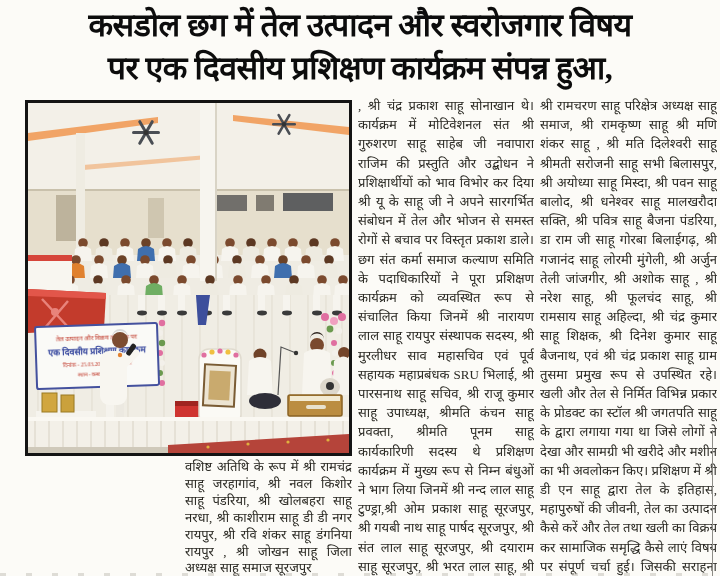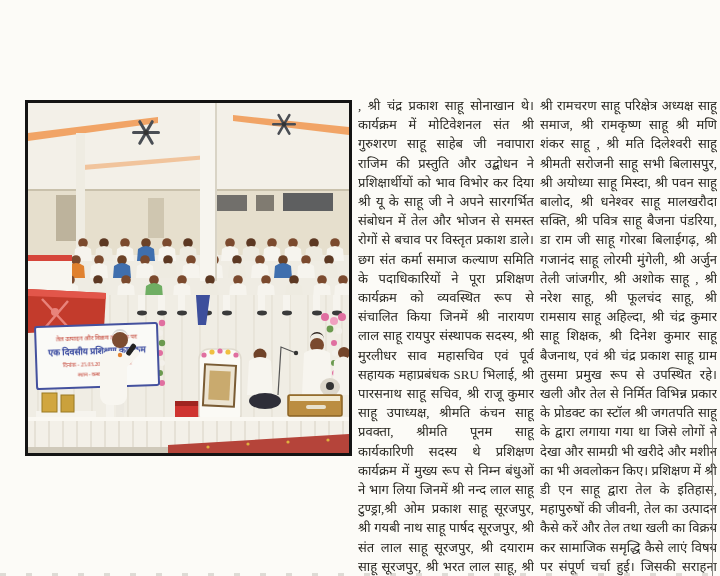--- a/index.html
+++ b/index.html
@@ -39,20 +39,24 @@
     position:absolute; left:0; bottom:0; width:720px; height:3px;
     background:repeating-linear-gradient(90deg,#b9b6ad 0 6px,transparent 6px 26px);
     opacity:.45;
   }
 </style>
 </head>
 <body>
 
 <div class="page">
 
+  <div class="headline">
+    <div>कसडोल छग में तेल उत्पादन और स्वरोजगार विषय</div>
+    <div>पर एक दिवसीय प्रशिक्षण कार्यक्रम संपन्न हुआ,</div>
+  </div>
 
   <figure class="photo" style="margin:0">
     <svg viewBox="0 0 321 350" preserveAspectRatio="none">
       <defs>
         <g id="prW">
             <circle cx="0" cy="-9" r="4.8" fill="#7b4a2e"></circle>
             <path d="M-8,-3 Q0,-9 8,-3 L9,9 L-9,9 Z" fill="#f6f4ee"></path>
           </g>
         <g id="prD">
             <circle cx="0" cy="-9" r="4.8" fill="#5c3822"></circle>
@@ -289,18 +293,19 @@
               <circle cx="220" cy="341" r="1.6"></circle>
               <circle cx="260" cy="339" r="1.6"></circle>
               <circle cx="300" cy="337" r="1.6"></circle>
             </g>
         </g>
         <rect x="0" y="344" width="140" height="6" fill="#cfc9ba"></rect>
       </g>
     </svg>
   </figure>
 
+  <div class="col caption cap2">वशिष्ट अतिथि के रूप में श्री रामचंद्र साहू जरहागांव, श्री नवल किशोर साहू पंडरिया, श्री खोलबहरा साहू नरधा, श्री काशीराम साहू डी डी नगर रायपुर, श्री रवि शंकर साहू डंगनिया रायपुर , श्री जोखन साहू जिला अध्यक्ष साहू समाज सूरजपुर</div>
   <div class="col mid">, श्री चंद्र प्रकाश साहू सोनाखान थे। कार्यक्रम में मोटिवेशनल संत श्री गुरुशरण साहू साहेब जी नवापारा राजिम की प्रस्तुति और उद्बोधन ने प्रशिक्षार्थीयों को भाव विभोर कर दिया श्री यू के साहू जी ने अपने सारगर्भित संबोधन में तेल और भोजन से समस्त रोगों से बचाव पर विस्तृत प्रकाश डाले। छग संत कर्मा समाज कल्याण समिति के पदाधिकारियों ने पूरा प्रशिक्षण कार्यक्रम को व्यवस्थित रूप से संचालित किया जिनमें श्री नारायण लाल साहू रायपुर संस्थापक सदस्य, श्री मुरलीधर साव महासचिव एवं पूर्व सहायक महाप्रबंधक SRU भिलाई, श्री पारसनाथ साहू सचिव, श्री राजू कुमार साहू उपाध्यक्ष, श्रीमति कंचन साहू प्रवक्ता, श्रीमति पूनम साहू कार्यकारिणी सदस्य थे प्रशिक्षण कार्यक्रम में मुख्य रूप से निम्न बंधुओं ने भाग लिया जिनमें श्री नन्द लाल साहू टुण्ड्रा,श्री ओम प्रकाश साहू सूरजपुर, श्री गयबी नाथ साहू पार्षद सूरजपुर, श्री संत लाल साहू सूरजपुर, श्री दयाराम साहू सूरजपुर, श्री भरत लाल साहू, श्री उमेंद् राम साहू कसडोल, जगतपति साहू कसडोल, श्री योगेश साहू कोरबा, श्री विक्की साहू बलौदाबाजार, श्री प्रेमनारायण साहू बलौदा बाजार तहसील अध्यक्ष साहू समाज, श्री झब्बू लाल साहू पूर्व सरपंच,</div>
   <div class="col right">श्री रामचरण साहू परिक्षेत्र अध्यक्ष साहू समाज, श्री रामकृष्ण साहू श्री मणि शंकर साहू , श्री मति दिलेश्वरी साहू श्रीमती सरोजनी साहू सभी बिलासपुर, श्री अयोध्या साहू मिस्दा, श्री पवन साहू बालोद, श्री धनेश्वर साहू मालखरौदा सक्ति, श्री पवित्र साहू बैजना पंडरिया, डा राम जी साहू गोरबा बिलाईगढ़, श्री गजानंद साहू लोरमी मुंगेली, श्री अर्जुन तेली जांजगीर, श्री अशोक साहू , श्री नरेश साहू, श्री फूलचंद साहू, श्री रामसाय साहू अहिल्दा, श्री चंद्र कुमार साहू शिक्षक, श्री दिनेश कुमार साहू बैजनाथ, एवं श्री चंद्र प्रकाश साहू ग्राम तुसमा प्रमुख रूप से उपस्थित रहे। खली और तेल से निर्मित विभिन्न प्रकार के प्रोडक्ट का स्टॉल श्री जगतपति साहू के द्वारा लगाया गया था जिसे लोगों ने देखा और सामग्री भी खरीदे और मशीन का भी अवलोकन किए। प्रशिक्षण में श्री डी एन साहू द्वारा तेल के इतिहास, महापुरुषों की जीवनी, तेल का उत्पादन कैसे करें और तेल तथा खली का विक्रय कर सामाजिक समृद्धि कैसे लाएं विषय पर संपूर्ण चर्चा हुई। जिसकी सराहना सभी किया और कहा कि यह अभियान को लगातार चलनी चाहिए। प्रशिक्षण में छग के 12 जिले से साथियों ने भाग लिया।</div>
 
   <div class="right-rule"></div>
   <div class="bottom-hint"></div>
 </div>
 
 </body></html>

